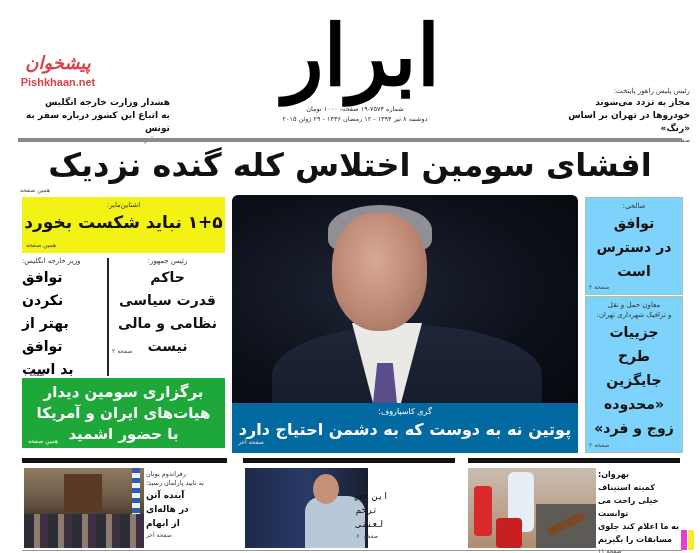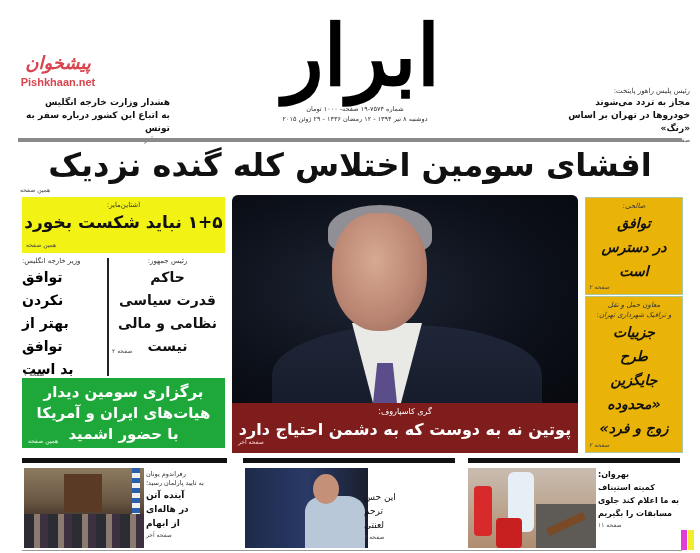--- a/index.html
+++ b/index.html
@@ -63,27 +63,27 @@
   }
   .face { position:absolute; left:100px; top:18px; width:95px; height:118px; border-radius:45% 45% 48% 48%;
     background: radial-gradient(ellipse at 45% 40%, #d7a992 0%, #b98471 60%, #8e6355 100%); }
   .hair { position:absolute; left:96px; top:10px; width:104px; height:50px; border-radius:50% 50% 30% 30%;
     background:#8f8f95; }
   .suit { position:absolute; left:40px; top:130px; width:270px; height:100px; border-radius:50% 50% 0 0;
     background: linear-gradient(180deg,#1f2638,#141a28); }
   .shirt { position:absolute; left:120px; top:128px; width:70px; height:80px; background:#e9e9e6; clip-path:polygon(0 0,100% 0,70% 100%,30% 100%); }
   .tie { position:absolute; left:140px; top:168px; width:26px; height:50px; background:#5a4d8a; clip-path:polygon(20% 0,80% 0,100% 100%,0 100%); }
 
-  .red-caption { left:232px; top:403px; width:346px; height:50px; background:#7f1d1d; color:#fff; text-align:center; }
+  .red-caption { left:232px; top:403px; width:346px; height:50px; background:#0369a1; color:#fff; text-align:center; }
   .red-caption .kicker { color:#fff; font-size:8px; line-height:12px; padding-top:3px; }
   .red-caption .head { font-size:16px; font-weight:bold; line-height:24px; }
   .red-caption .pageref { position:absolute; left:6px; bottom:6px; color:#ffd6d6; }
 
   
-  .rbox { background:#eab308; border:1px solid #a8c7a0; text-align:center;font-style:italic; }
+  .rbox { background:#7dd3fc; border:1px solid #a8c7a0; text-align:center; }
   .rbox1 { left:585px; top:197px; width:96px; height:96px; }
   .rbox2 { left:585px; top:296px; width:96px; height:155px; }
   .rbox .kicker { font-size:7px; line-height:10px; padding-top:3px; }
   .rbox .head { font-size:14px; font-weight:bold; line-height:24px; }
   .rbox .pageref { position:absolute; left:3px; bottom:2px; }
 
   
   .hr-black { top:458px; height:5px; background:#111; }
   .hr-thin { top:550px; height:1px; background:#999; }
 
@@ -106,21 +106,21 @@
   .thumb-sport .p1 { position:absolute; left:6px; top:18px; width:18px; height:50px; background:#d82a2a; border-radius:4px; }
   .thumb-sport .p2 { position:absolute; left:40px; top:4px; width:26px; height:60px; background:#e6eef6; border-radius:6px; }
   .thumb-sport .p3 { position:absolute; left:28px; top:50px; width:26px; height:30px; background:#c82020; border-radius:4px; }
   .thumb-sport .gavel { position:absolute; left:68px; top:36px; width:60px; height:44px; background:#5e5a56; }
   .thumb-sport .gavel::after { content:""; position:absolute; left:10px; top:16px; width:40px; height:8px; background:#7a4a26; transform:rotate(-25deg); }
 
   .bstory { text-align:left; }
   .bstory .kicker { font-size:6.5px; line-height:9px; }
   .bstory .head { font-size:9px; font-weight:bold; line-height:14px; }
   .b1 { left:146px; top:470px; width:78px; }
-  .b2 { left:364px; top:490px; width:52px; }
+  .b2 { left:356px; top:490px; width:52px;font-family:Liberation Mono, monospace; }
   .b3 { left:598px; top:468px; width:90px; }
   .b3 .head { font-size:8px; line-height:13px; }
 
   .colorbar-m { left:681px; top:530px; width:6px; height:20px; background:#e63bd5; }
   .colorbar-y { left:688px; top:530px; width:6px; height:20px; background:#f2ef2a; }
 </style>
 </head>
 <body>
 
 <div class="abs masthead-logo rtl">ابرار</div>
@@ -249,19 +249,20 @@
 
 <div class="abs thumb thumb-sport">
   <div class="p1"></div>
   <div class="p2"></div>
   <div class="p3"></div>
   <div class="gavel"></div>
 </div>
 <div class="abs bstory b3 rtl">
   <div class="head">بهروان:</div>
   <div class="head">کمیته استیناف</div>
+  <div class="head">خیلی راحت می توانست</div>
   <div class="head">به ما اعلام کند جلوی</div>
   <div class="head">مسابقات را بگیریم</div>
   <div class="pageref">صفحه ۱۱</div>
 </div>
 
 <div class="abs colorbar-m"></div>
 <div class="abs colorbar-y"></div>
 
 </body></html>

